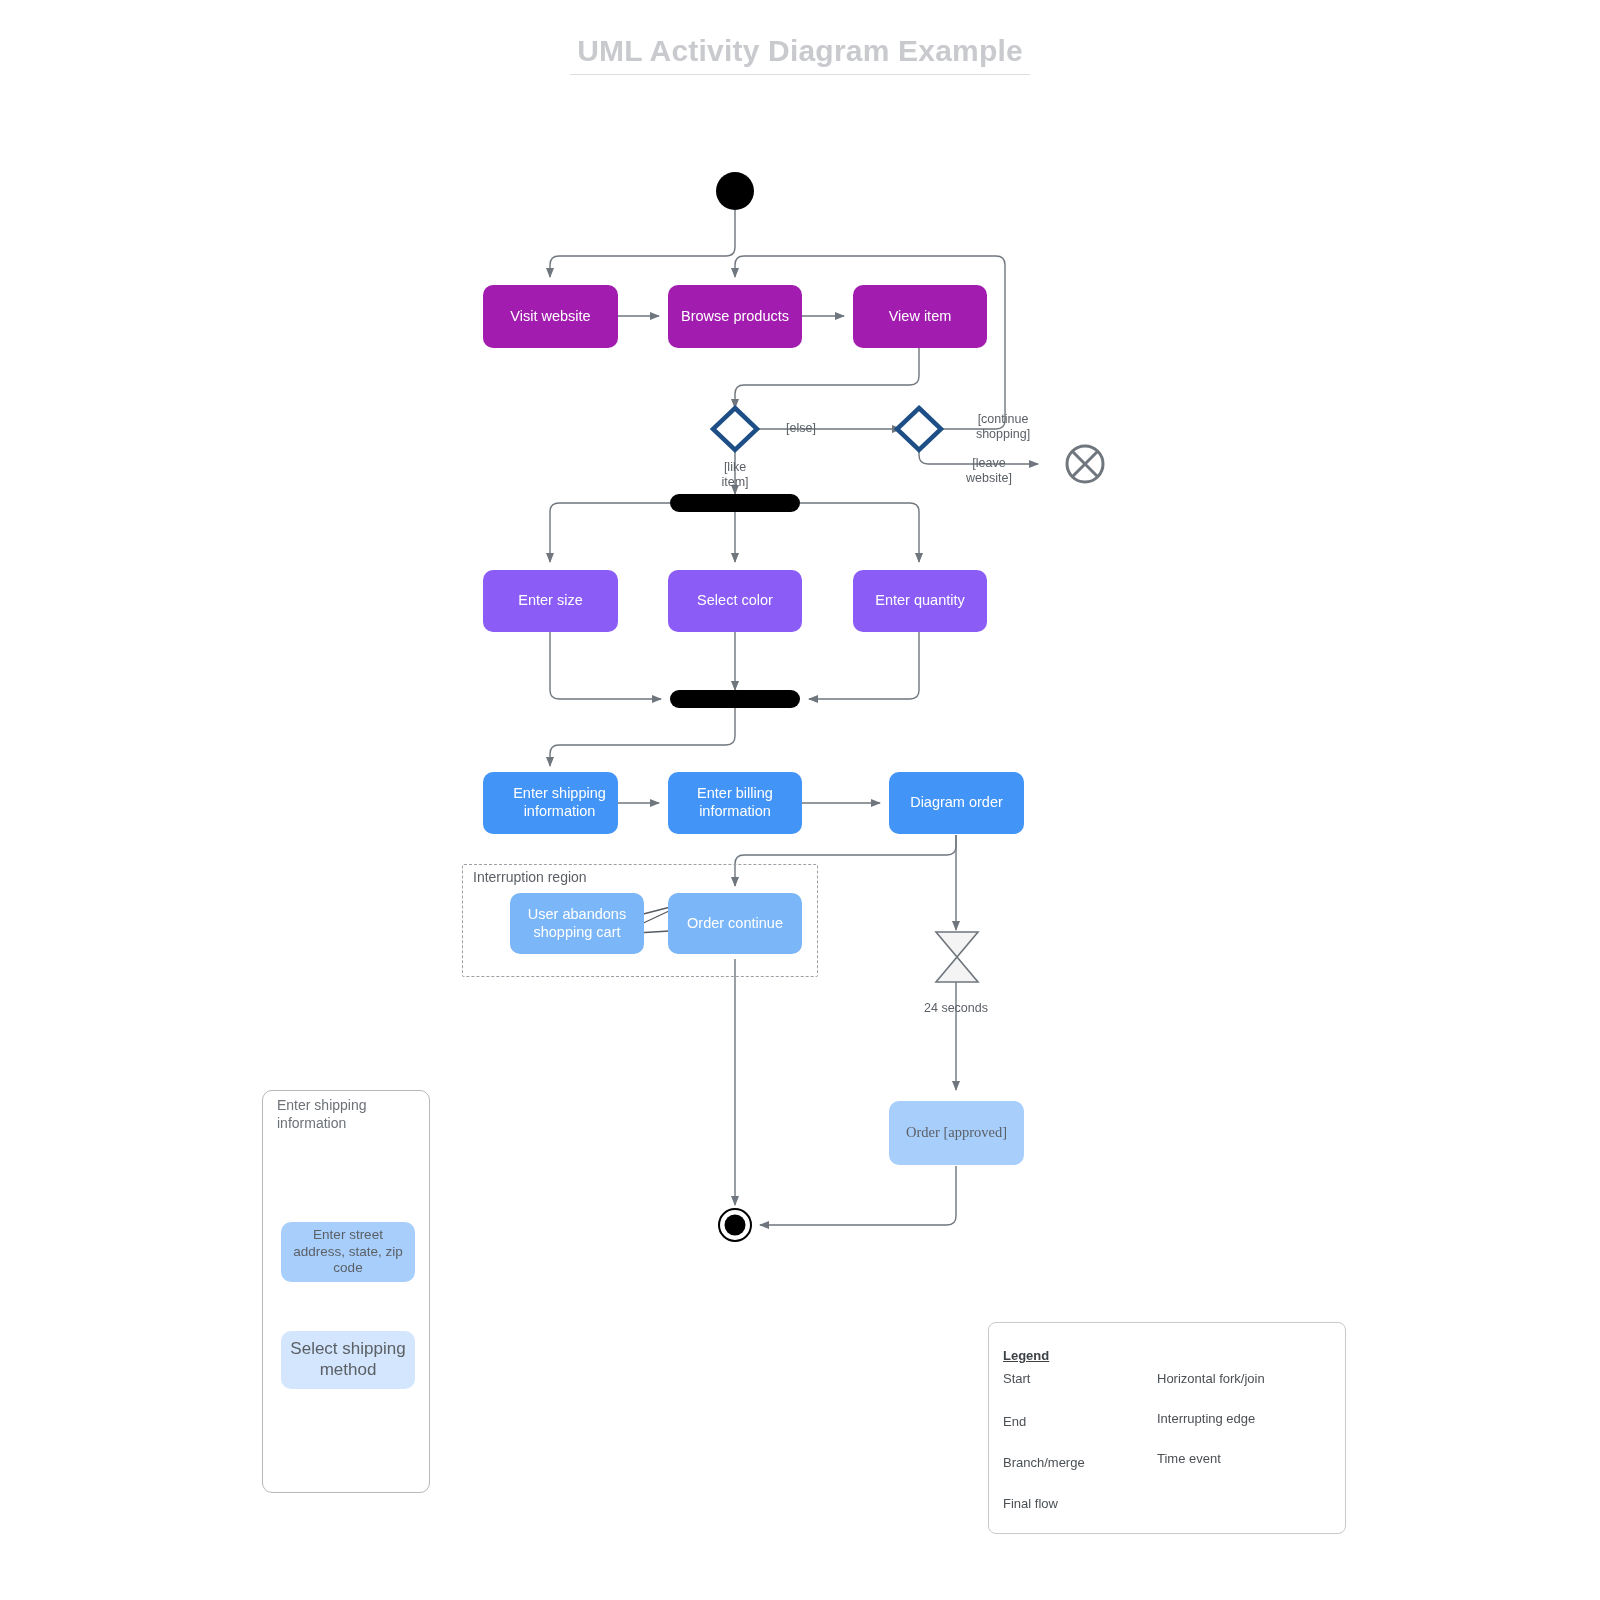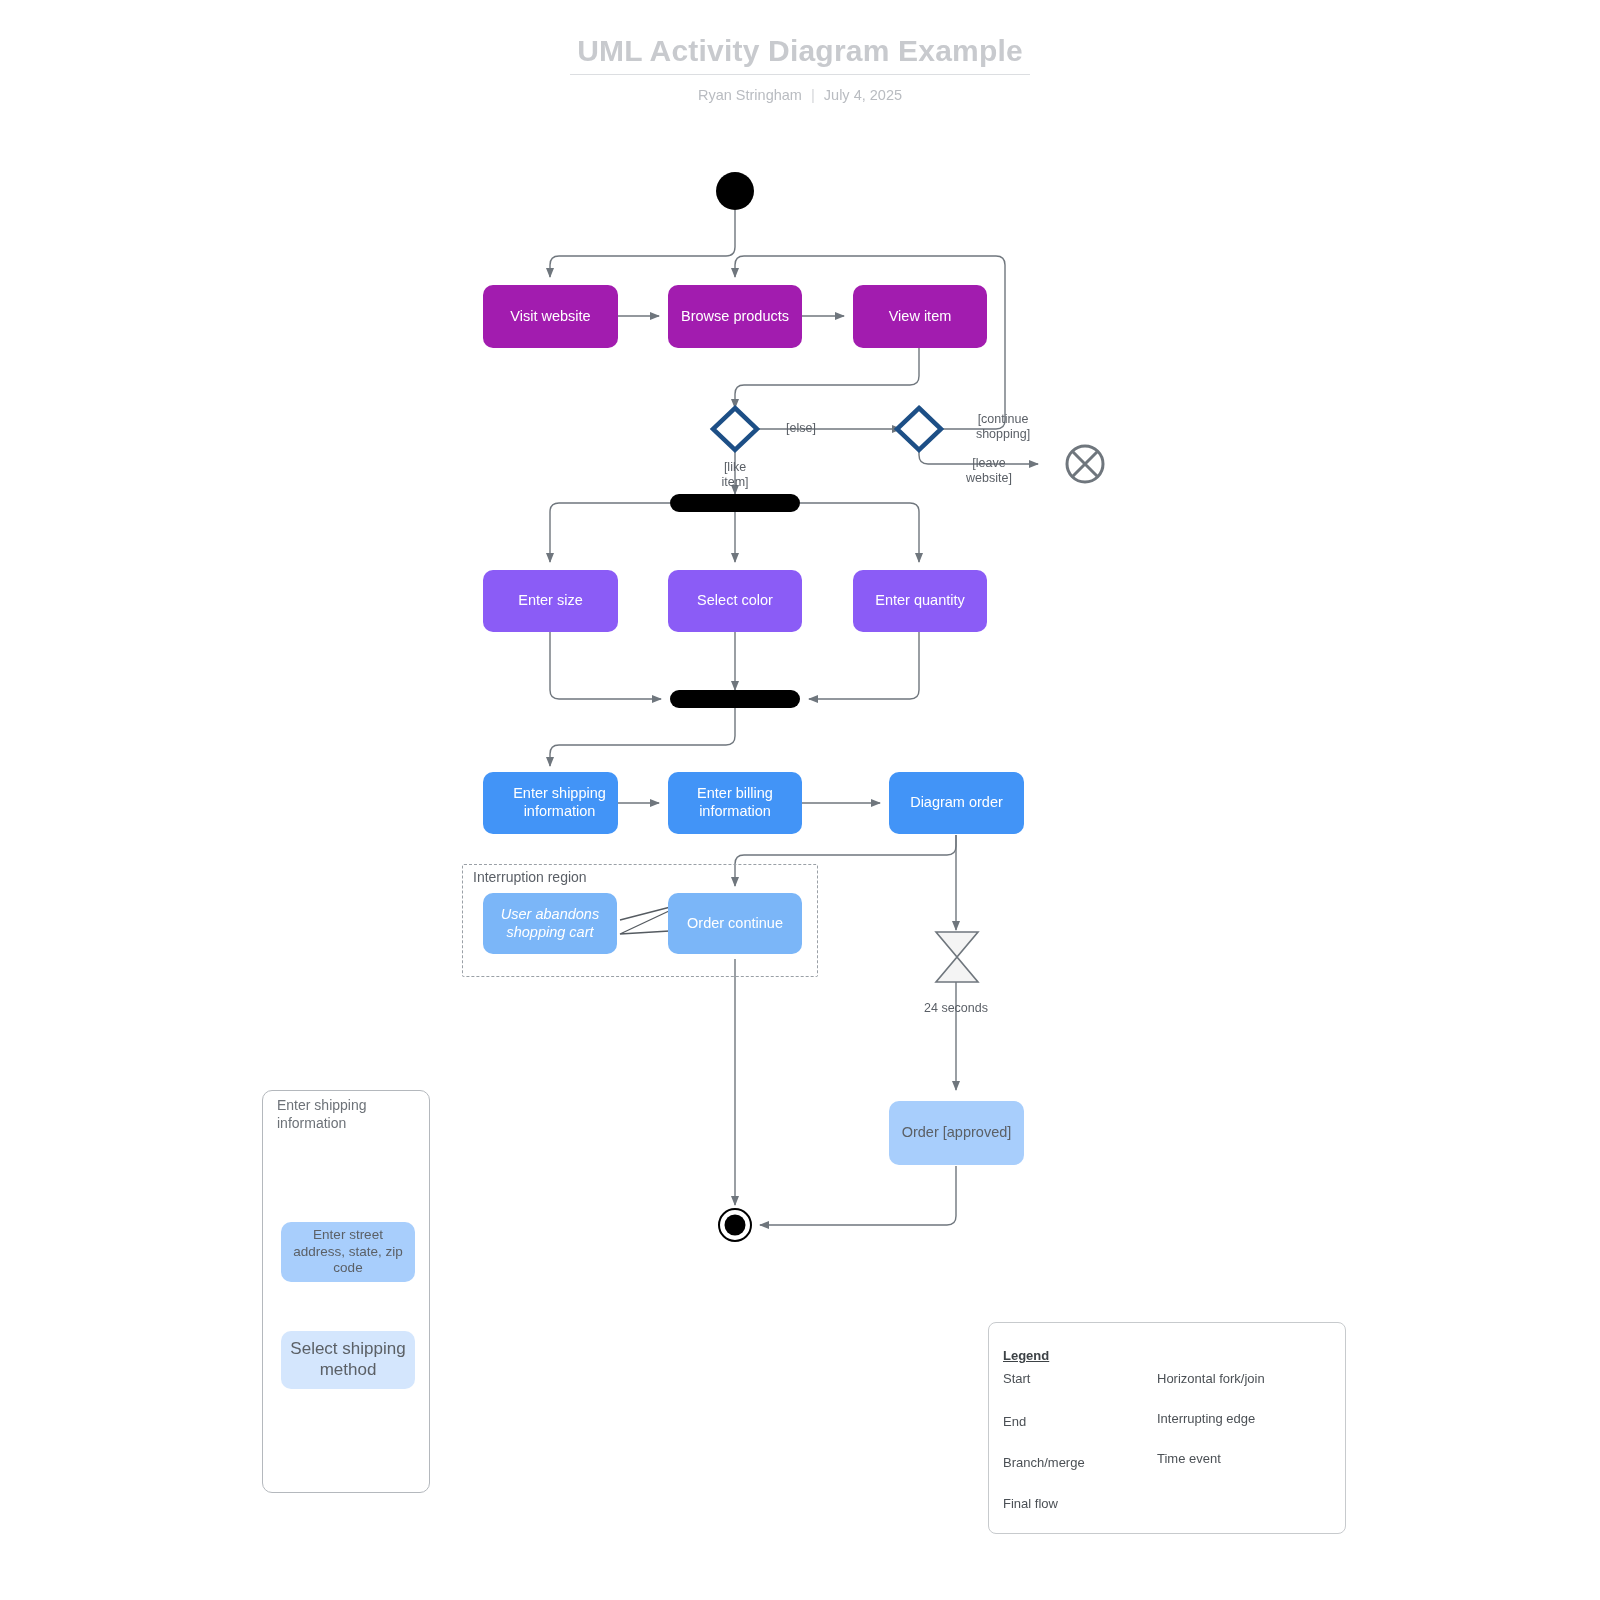--- a/index.html
+++ b/index.html
@@ -127,23 +127,20 @@
     color: #4b5055;
     white-space: nowrap;
   }
 </style>
 </head>
 <body>
 
 <div class="hdr">
   <div class="hdr-title">UML Activity Diagram Example</div>
   <div class="hdr-rule"></div>
-  <div class="hdr-sub">
-    <span>Ryan Stringham</span><span class="sep">|</span><span>July 4, 2025</span>
-  </div>
 </div>
 
 <svg id="canvas" viewBox="0 0 1600 1600" xmlns="http://www.w3.org/2000/svg">
   <defs>
     <marker id="ah" markerWidth="10" markerHeight="8" refX="9" refY="4" orient="auto" markerUnits="userSpaceOnUse">
       <path d="M0,0 L10,4 L0,8 z" fill="#6f767d"></path>
     </marker>
     <marker id="ah2" markerWidth="9" markerHeight="7" refX="8.5" refY="3.5" orient="auto" markerUnits="userSpaceOnUse">
       <path d="M0,0 L9,3.5 L0,7 z" fill="#555b61"></path>
     </marker>
@@ -261,25 +258,25 @@
 <div class="node mid" style="left:483px; top:570px; width:135px; height:62px;">Enter size</div>
 <div class="node mid" style="left:668px; top:570px; width:134px; height:62px;">Select color</div>
 <div class="node mid" style="left:853px; top:570px; width:134px; height:62px;">Enter quantity</div>
 
 <div class="node bright" style="left:483px; top:772px; width:135px; height:62px; padding-left:26px;">Enter shipping
 information</div>
 <div class="node bright" style="left:668px; top:772px; width:134px; height:62px;">Enter billing
 information</div>
 <div class="node bright" style="left:889px; top:772px; width:135px; height:62px;">Diagram order</div>
 
-<div class="node soft" style="left:483px; top:893px; width:134px; height:61px;font-style:italic;">User abandons
+<div class="node soft" style="left:510px; top:893px; width:134px; height:61px;">User abandons
 shopping cart</div>
 <div class="node soft" style="left:668px; top:893px; width:134px; height:61px;">Order continue</div>
 
-<div class="node pale" style="left:889px; top:1101px; width:135px; height:64px;">Order
+<div class="node pale" style="left:889px; top:1101px; width:135px; height:64px;font-family:Liberation Serif, serif;">Order
 [approved]</div>
 
 <div class="lbl" style="left:778px; top:421px; width:46px;">[else]</div>
 <div class="lbl" style="left:711px; top:460px; width:48px;">[like
 item]</div>
 <div class="lbl" style="left:972px; top:412px; width:62px;">[continue
 shopping]</div>
 <div class="lbl" style="left:959px; top:456px; width:60px;">[leave
 website]</div>
 <div class="lbl" style="left:906px; top:1001px; width:100px;">24 seconds</div>

